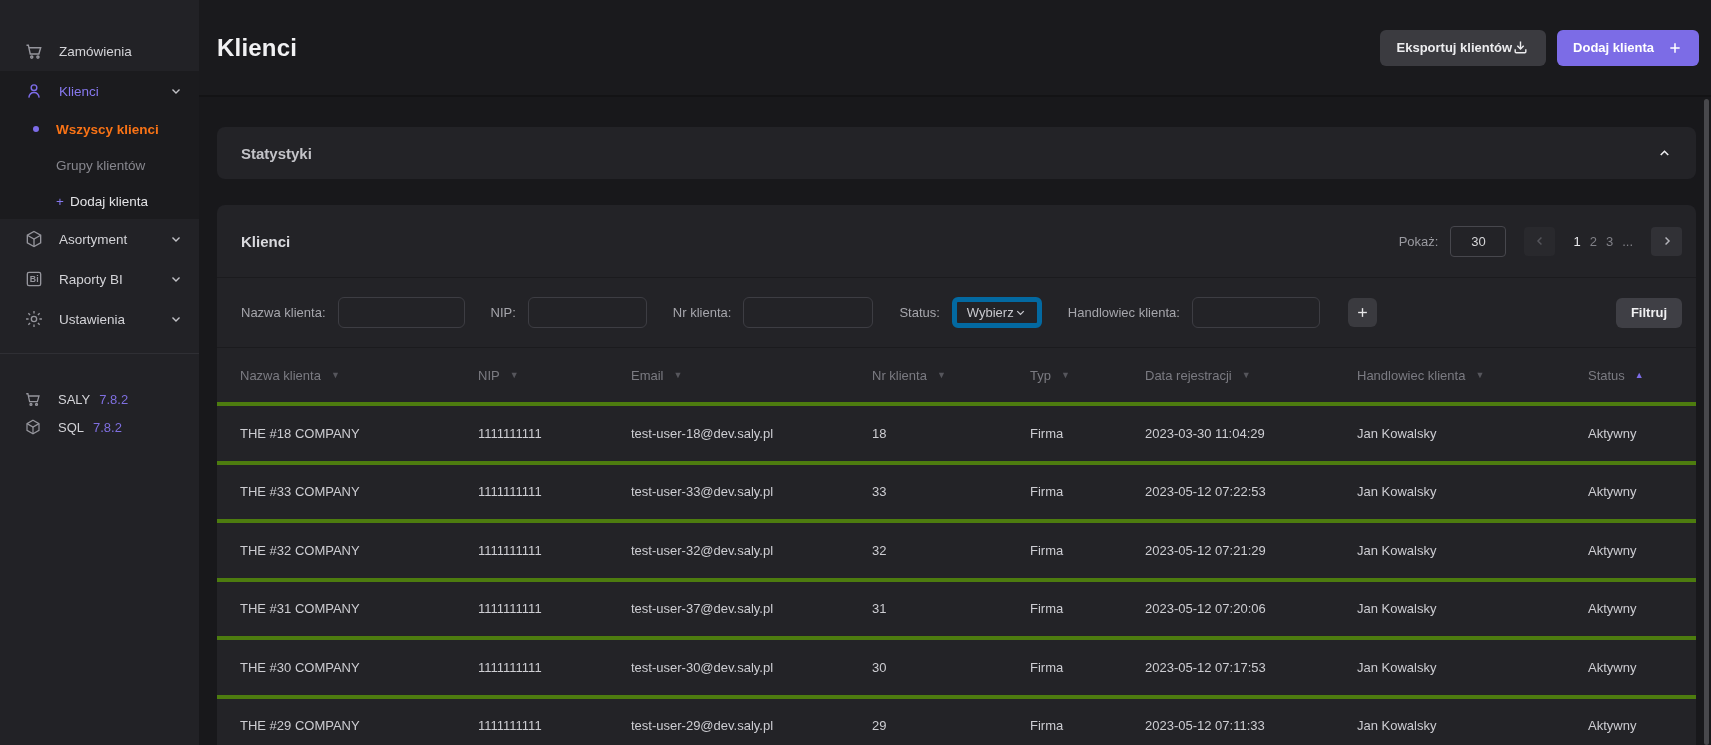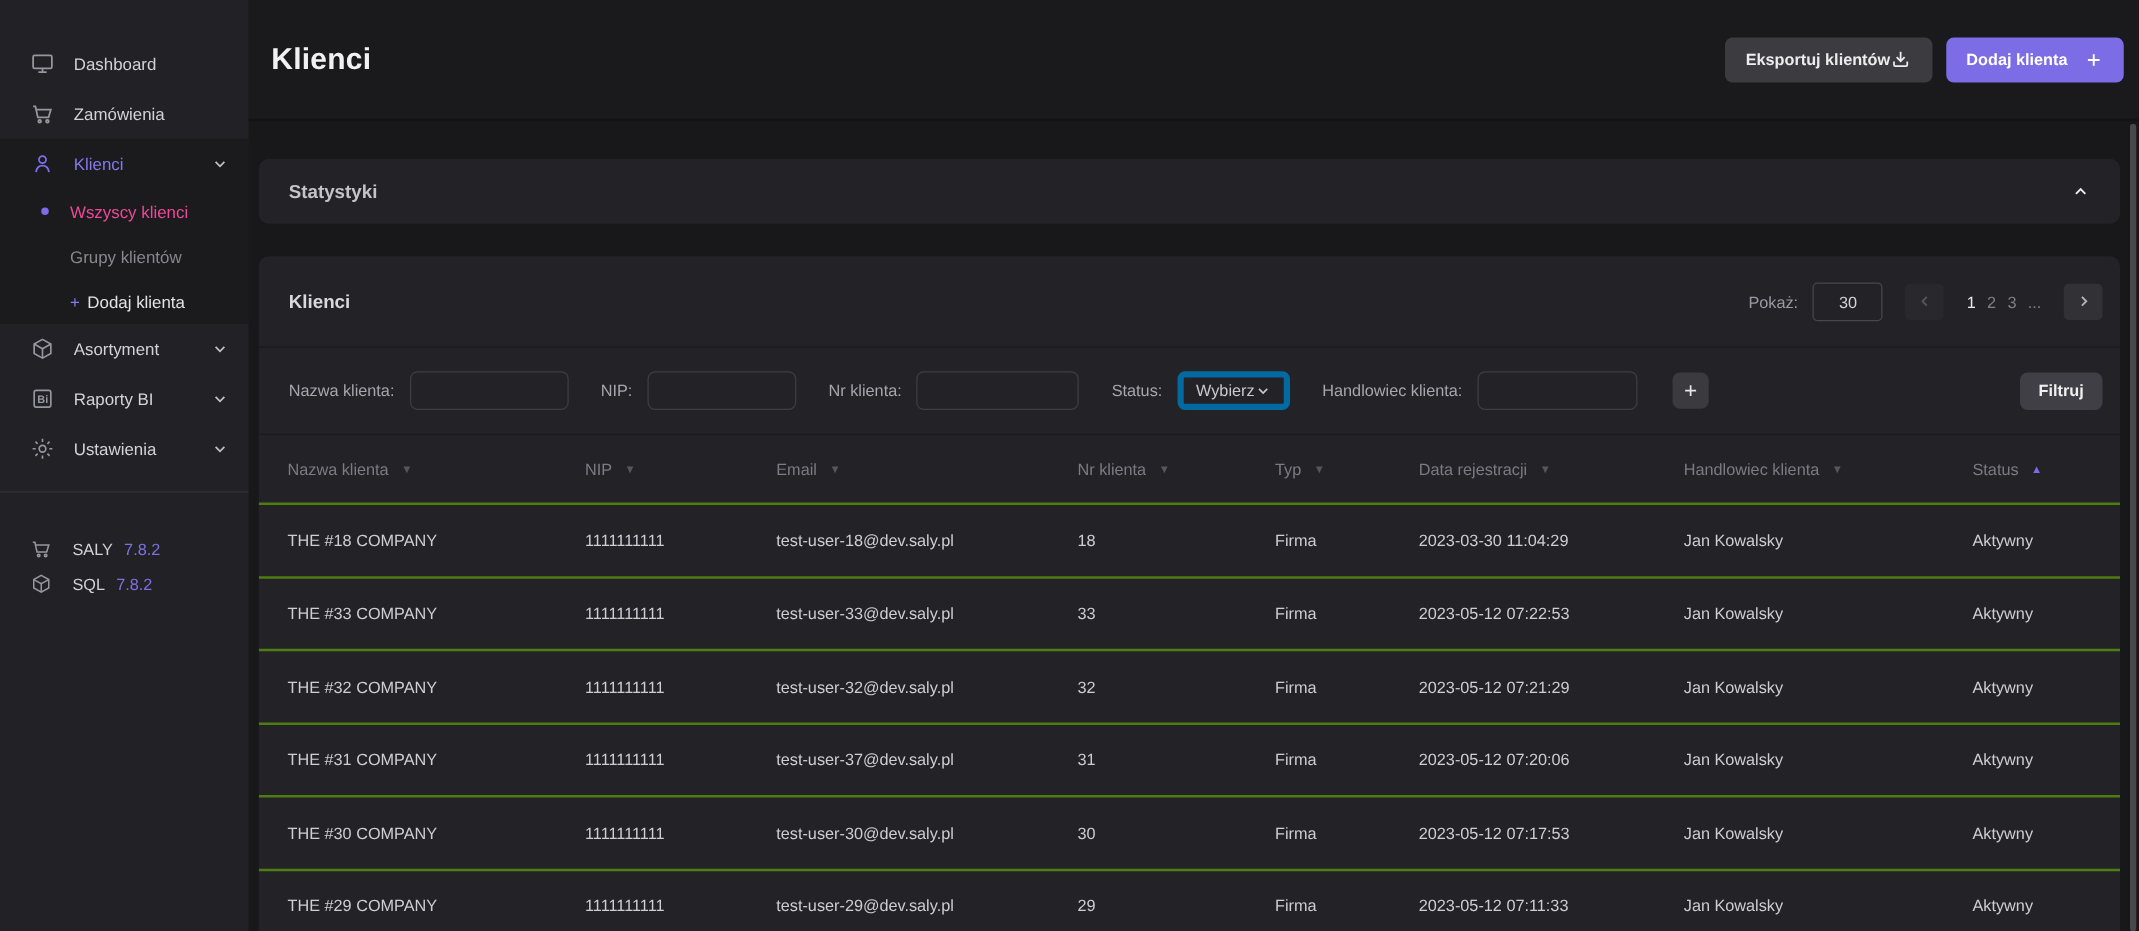--- a/index.html
+++ b/index.html
@@ -14,41 +14,41 @@
 
   
   .sidebar { position:absolute; left:0; top:0; width:199px; height:745px; background:#222226; padding-top:31px; }
   .side-item { height:40px; display:flex; align-items:center; padding:0 16px 0 24px; font-size:13.5px; color:#d3d3d7; cursor:pointer; }
   .side-item .ic { width:20px; height:20px; margin-right:15px; color:#96969d; flex:0 0 auto; }
   .side-item .chev { margin-left:auto; color:#c2c2c7; }
   .side-group { background:#1b1b1e; }
   .side-item.active { color:#8678ee; }
   .side-item.active .ic { color:#7d6ce8; }
   .side-sub { position:relative; height:36px; display:flex; align-items:center; padding-left:56px; font-size:13.5px; color:#87878e; cursor:pointer; }
-  .side-sub.active { color:#ec4899; font-weight:400; }
+  .side-sub.active { color:#f97316; font-weight:700; }
   .side-sub .dot { position:absolute; left:33px; top:50%; margin-top:-3px; width:6px; height:6px; border-radius:50%; background:#7d6ce8; }
   .side-sub .plus-pre { color:#8678ee; margin-right:6px; font-weight:400; }
   .side-divider { height:1px; background:#2f2f34; margin:14px 0 31px 0; }
   .side-foot { height:28px; display:flex; align-items:center; padding-left:24px; font-size:13px; color:#d3d3d7; }
   .side-foot .ic { width:18px; height:18px; margin-right:16px; color:#96969d; }
   .side-foot .ver { color:#7f6fe0; margin-left:9px; }
 
   
   .main { position:absolute; left:199px; top:0; right:0; height:745px; }
   .topbar { height:97px; background:#1a1a1d; display:flex; align-items:center; padding:0 12px 0 18px; border-bottom:2px solid #131315; }
   .page-title { font-size:24px; font-weight:700; color:#f1f1f3; letter-spacing:.2px; }
   .topbar-actions { margin-left:auto; display:flex; gap:11px; }
   .btn { height:36px; border:none; border-radius:6px; display:inline-flex; align-items:center; font-size:13px; font-weight:700; cursor:pointer; }
   .btn-gray { background:#3b3b40; color:#ededef; padding:0 17px; }
   .btn-accent { background:#7c6ce6; color:#ffffff; padding:0 16px; gap:13px; }
 
   .content { position:absolute; top:99px; left:0; right:0; bottom:0; background:#18181b; overflow:hidden; }
   .v-scrollbar { position:absolute; right:2px; top:0; width:5px; height:100%; background:#48484c; border-radius:3px; }
 
-  .panel { position:absolute; left:8px; right:15px; background:#232327; border-radius:8px; }
+  .panel { position:absolute; left:18px; right:15px; background:#232327; border-radius:8px; }
   .panel-stats { top:28px; height:52px; display:flex; align-items:center; padding:0 24px; }
   .panel-stats .p-title { font-size:15px; font-weight:700; color:#c3c3c8; }
   .collapse-btn { margin-left:auto; color:#ececef; background:none; border:none; cursor:pointer; }
 
   .panel-clients { top:106px; height:660px; display:flex; flex-direction:column; overflow:hidden; }
   .panel-head { height:72px; flex:0 0 auto; display:flex; align-items:center; padding:0 14px 0 24px; }
   .panel-head .p-title { font-size:15px; font-weight:700; color:#d9d9dd; }
   .pager { margin-left:auto; display:flex; align-items:center; }
   .pok-label { color:#9a9aa0; font-size:13px; margin-right:12px; }
   .size-input { width:56px; height:31px; border:1px solid #47474d; border-radius:4px; background:transparent; color:#d5d5d8; text-align:center; font-size:13px; outline:none; }
@@ -69,36 +69,26 @@
   .f-select { width:90px; height:31px; border:5px solid #0369a1; border-radius:6px; display:flex; align-items:center; justify-content:space-between; padding:0 10px; color:#c9c9ce; cursor:pointer; }
   .f-select .chev { color:#c9c9ce; }
   .f-add { width:29px; height:29px; margin-left:28px; border:none; border-radius:6px; background:#3a3a3f; color:#e6e6e9; display:flex; align-items:center; justify-content:center; cursor:pointer; }
   .btn-filter { margin-left:auto; height:30px; padding:0 15px; background:#3f3f45; border:none; border-radius:6px; color:#f0f0f2; font-size:13px; font-weight:700; cursor:pointer; }
 
   .tgrid { display:grid; grid-template-columns:238px 153px 241px 158px 115px 212px 231px 1fr; align-items:center; padding:0 14px 0 23px; }
   .thead { height:54px; flex:0 0 auto; color:#7b7b82; font-size:13px; }
   .th { display:flex; align-items:center; gap:10px; cursor:pointer; }
   .sort-arrow { font-size:9px; color:#56565c; }
   .sort-arrow.active { color:#7d6ce8; }
-  .trow { height:58.5px; flex:0 0 auto; color:#cdcdd2; font-size:13px; border-top:2px solid #4d7c0f; cursor:pointer; }
+  .trow { height:58.5px; flex:0 0 auto; color:#cdcdd2; font-size:13px; border-top:4px solid #4d7c0f; cursor:pointer; }
 </style>
 </head>
 <body>
 
 <nav class="sidebar">
-  <div class="side-item">
-    <span class="ic">
-      <svg width="20" height="20" viewBox="0 0 24 24" fill="none" stroke="currentColor" stroke-width="1.7">
-          <rect x="3" y="4" width="18" height="12.5" rx="1.5"></rect>
-          <path d="M12 16.5v3.5"></path>
-          <path d="M8 20h8"></path>
-        </svg>
-    </span>
-    <span>Dashboard</span>
-  </div>
   <div class="side-item">
     <span class="ic">
       <svg width="20" height="20" viewBox="0 0 24 24" fill="none" stroke="currentColor" stroke-width="1.7">
           <path d="M3 5h2.2l2.3 10.5h10.3l2.2-7.5H6.3"></path>
           <circle cx="9.3" cy="19.3" r="1.3"></circle>
           <circle cx="16.7" cy="19.3" r="1.3"></circle>
         </svg>
     </span>
     <span>Zamówienia</span>
   </div>

